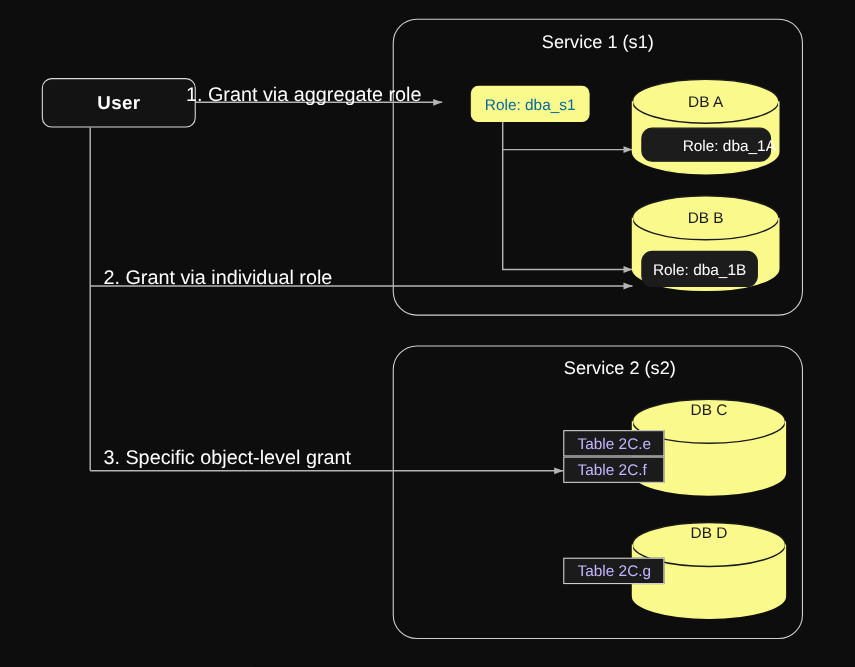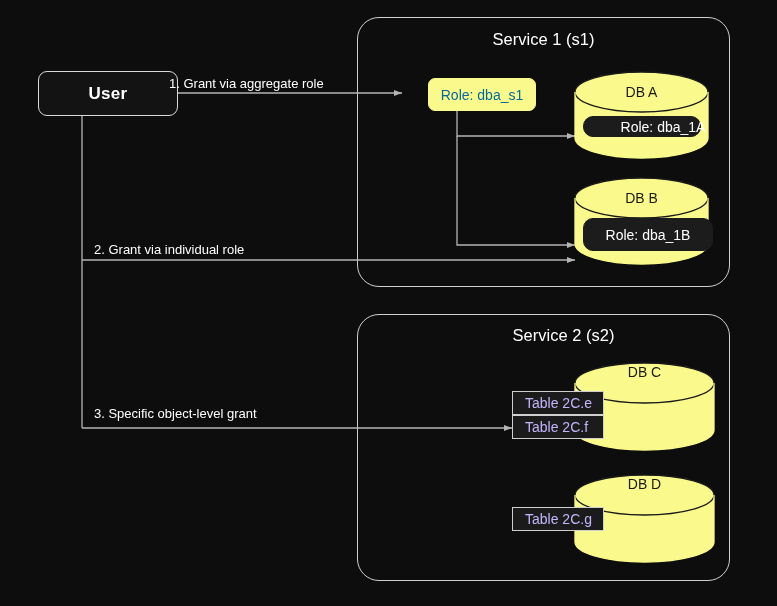--- a/index.html
+++ b/index.html
@@ -118,21 +118,21 @@
     border: 1px solid #cfcfcf;
     color: #c4b5fd;
     font-size: 14px;
     z-index: 4;
     white-space: nowrap;
   }
 
   .edge-label {
     position: absolute;
     color: #ffffff;
-    font-size: 13px;
+    font-size: 18px;
     white-space: nowrap;
     z-index: 6;
   }
   #label1 { left: 169px; top: 76px; }
   #label2 { left: 94px; top: 242px; }
   #label3 { left: 94px; top: 406px; }
 </style>
 </head>
 <body>
 
@@ -193,24 +193,24 @@
 
   <div class="node user-box">User</div>
 
   <div class="edge-label" id="label1">1.   Grant via aggregate role</div>
   <div class="edge-label" id="label2">2.   Grant via individual role</div>
   <div class="edge-label" id="label3">3.   Specific object-level grant</div>
 
   <div class="node role-pill">Role: dba_s1</div>
 
   <div class="db-label" style="left:575px; top:84px; width:133px;">DB A</div>
-  <div class="inner-role" style="left:583px; top:116px; width:118px; height:21px;padding-left:42px;">Role: dba_1A</div>
+  <div class="inner-role" style="left:583px; top:116px; width:118px; height:31px;padding-left:42px;">Role: dba_1A</div>
 
   <div class="db-label" style="left:575px; top:190px; width:133px;">DB B</div>
-  <div class="inner-role" style="left:583px; top:218px; width:130px; height:33px;">Role: dba_1B</div>
+  <div class="inner-role" style="left:583px; top:228px; width:106px; height:33px;">Role: dba_1B</div>
 
   <div class="db-label" style="left:575px; top:364px; width:139px;">DB C</div>
   <div class="table-box" style="left:512px; top:391px; width:92px; height:24px;">Table 2C.e</div>
   <div class="table-box" style="left:512px; top:415px; width:92px; height:24px;">Table 2C.f</div>
 
   <div class="db-label" style="left:575px; top:476px; width:139px;">DB D</div>
   <div class="table-box" style="left:512px; top:507px; width:92px; height:24px;">Table 2C.g</div>
 
 </div>
 

